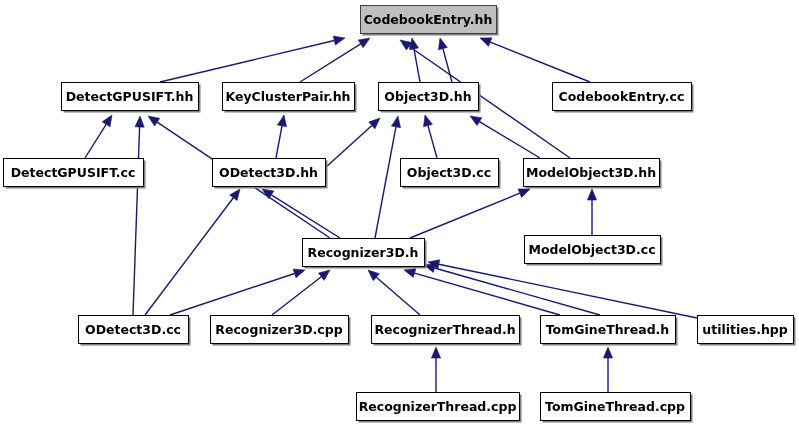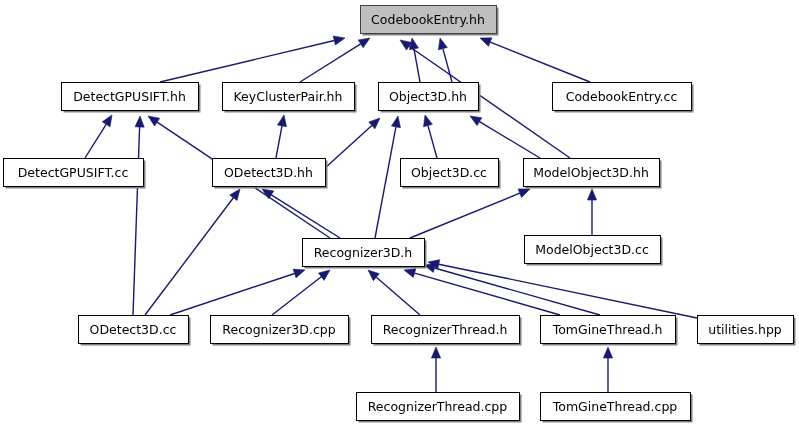--- a/index.html
+++ b/index.html
@@ -7,20 +7,21 @@
     padding: 0;
     background: #ffffff;
   }
   #stage {
     position: relative;
     width: 799px;
     height: 427px;
     background: #ffffff;
     overflow: hidden;
     font-family: "DejaVu Sans", sans-serif;
+    font-weight: bold;
   }
   #graph-svg {
     position: absolute;
     top: 0;
     left: 0;
     width: 799px;
     height: 427px;
   }
   .node-rect {
     fill: #ffffff;

